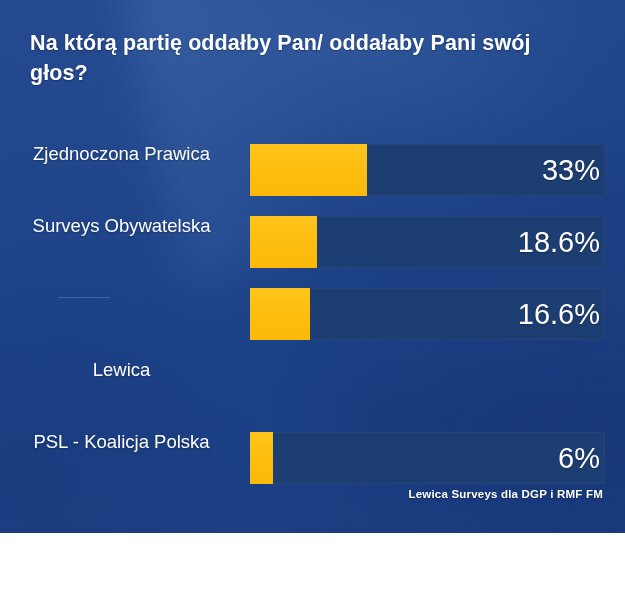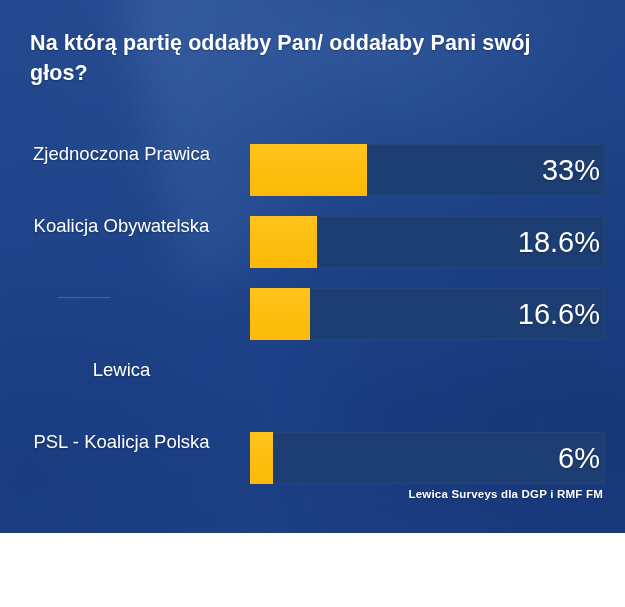--- a/index.html
+++ b/index.html
@@ -151,21 +151,21 @@
 
     <div class="row">
       <div class="row-label">Zjednoczona Prawica</div>
       <div class="track">
         <div class="fill" style="width:117px"></div>
         <div class="row-value">33%</div>
       </div>
     </div>
 
     <div class="row">
-      <div class="row-label">Koalicja Obywatelska</div>
+      <div class="row-label">Surveys Obywatelska</div>
       <div class="track">
         <div class="fill" style="width:67px"></div>
         <div class="row-value">18.6%</div>
       </div>
     </div>
 
     <div class="row">
       <div class="tick-line"></div>
       <div class="track">
         <div class="fill" style="width:60px"></div>

